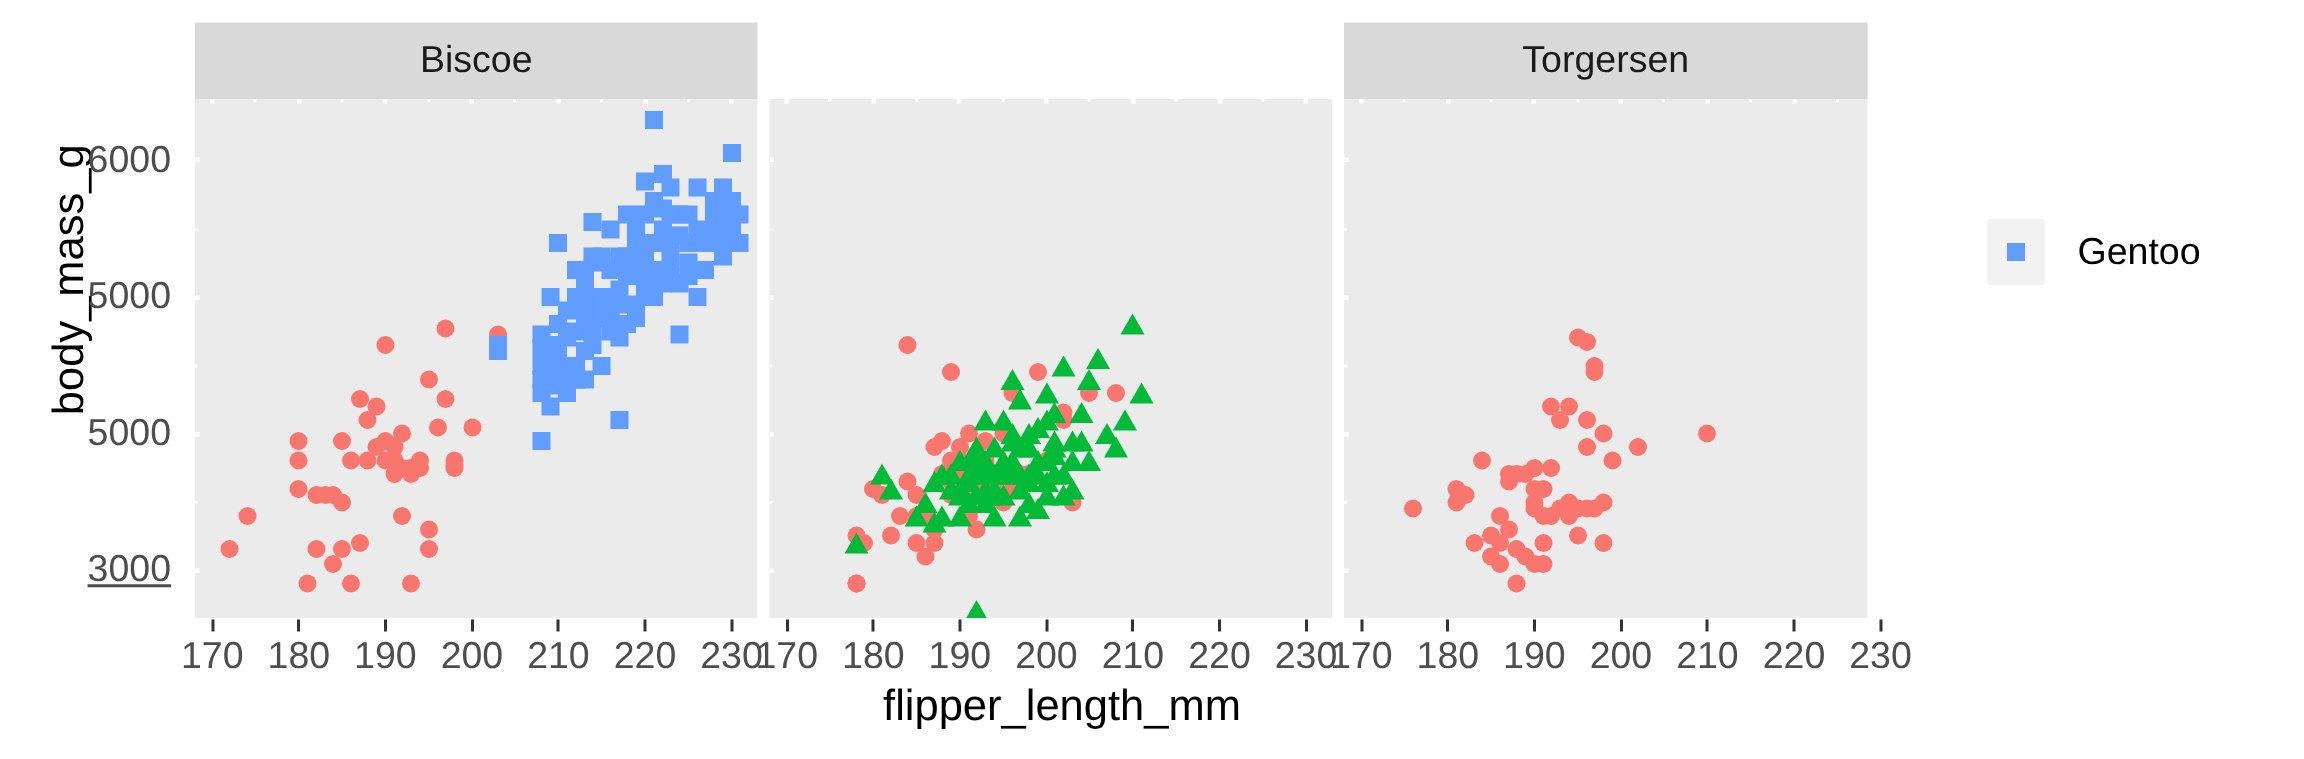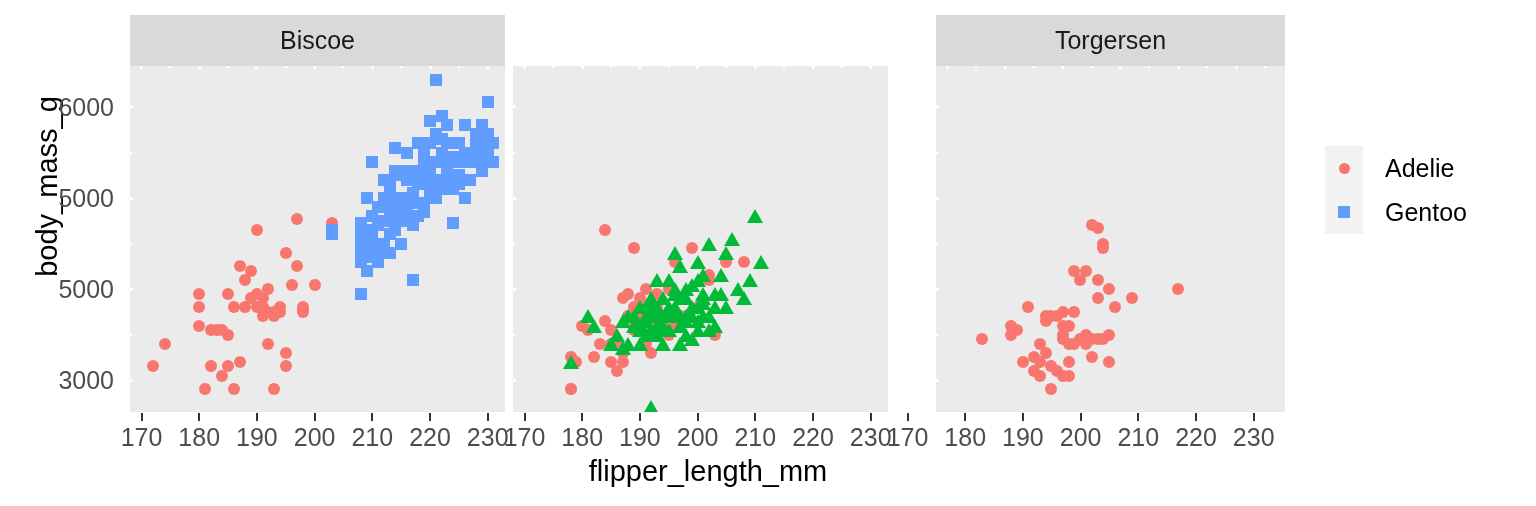--- a/index.html
+++ b/index.html
@@ -203,21 +203,21 @@
   }
 </style>
 </head>
 <body>
 
 <div id="plot-root">
 
   <div class="y-axis-title">body_mass_g</div>
 
   <div class="y-axis-labels" id="y-axis-labels">
-      <div class="y-tick-label" style="top: 380.132px;">3000</div>
+      <div class="y-tick-label" style="top: 380.132px; text-decoration: underline;">3000</div>
       <div class="y-tick-mark" style="top: 380.132px;"></div>
       <div class="y-tick-label" style="top: 289.079px;">5000</div>
       <div class="y-tick-mark" style="top: 289.079px;"></div>
       <div class="y-tick-label" style="top: 198.026px;">5000</div>
       <div class="y-tick-mark" style="top: 198.026px;"></div>
       <div class="y-tick-label" style="top: 106.974px;">6000</div>
       <div class="y-tick-mark" style="top: 106.974px;"></div>
     </div>
 
   <div id="panels-container">
@@ -571,21 +571,21 @@
           <div class="pt pt-tri" style="left: 173.077px; top: 268.605px;"></div>
           <div class="pt pt-tri" style="left: 190.385px; top: 236.737px;"></div>
           <div class="pt pt-tri" style="left: 207.692px; top: 227.632px;"></div>
           <div class="pt pt-tri" style="left: 138.462px; top: 245.842px;"></div>
           <div class="pt pt-tri" style="left: 150px; top: 250.395px;"></div>
           <div class="pt pt-tri" style="left: 167.308px; top: 259.5px;"></div>
           <div class="pt pt-tri" style="left: 184.615px; top: 254.947px;"></div>
           <div class="pt pt-tri" style="left: 132.692px; top: 254.947px;"></div>
         </div>
       </div>
-      <div class="panel" style="left: 936px; width: 349px;">
+      <div class="panel" style="left: 896px; width: 349px;">
         <div class="strip">
           <span class="strip-label">Torgersen</span>
         </div>
         <div class="panel-bg">
           <div class="gridline-v gridline-minor" style="left: 39.3846px;"></div>
           <div class="gridline-v gridline-minor" style="left: 97.0769px;"></div>
           <div class="gridline-v gridline-minor" style="left: 154.769px;"></div>
           <div class="gridline-v gridline-minor" style="left: 212.462px;"></div>
           <div class="gridline-v gridline-minor" style="left: 270.154px;"></div>
           <div class="gridline-v gridline-minor" style="left: 327.846px;"></div>
@@ -703,26 +703,20 @@
       <div class="x-tick-mark" style="left: 1253.69px;"></div>
       <div class="x-tick-label" style="left: 1253.69px;">230</div>
     </div>
 
   <div class="x-axis-title">flipper_length_mm</div>
 
   <div class="legend">
     <div class="legend-items" id="legend-items">
         <div class="legend-item">
           <div class="legend-key">
-            <div class="key-circle" style="background: rgb(248, 118, 109);"></div>
-          </div>
-          <div class="legend-label">Adelie</div>
-        </div>
-        <div class="legend-item">
-          <div class="legend-key">
             <div class="key-square" style="background: rgb(97, 156, 255);"></div>
           </div>
           <div class="legend-label">Gentoo</div>
         </div>
       </div>
   </div>
 
 </div>
 
 </body></html>

